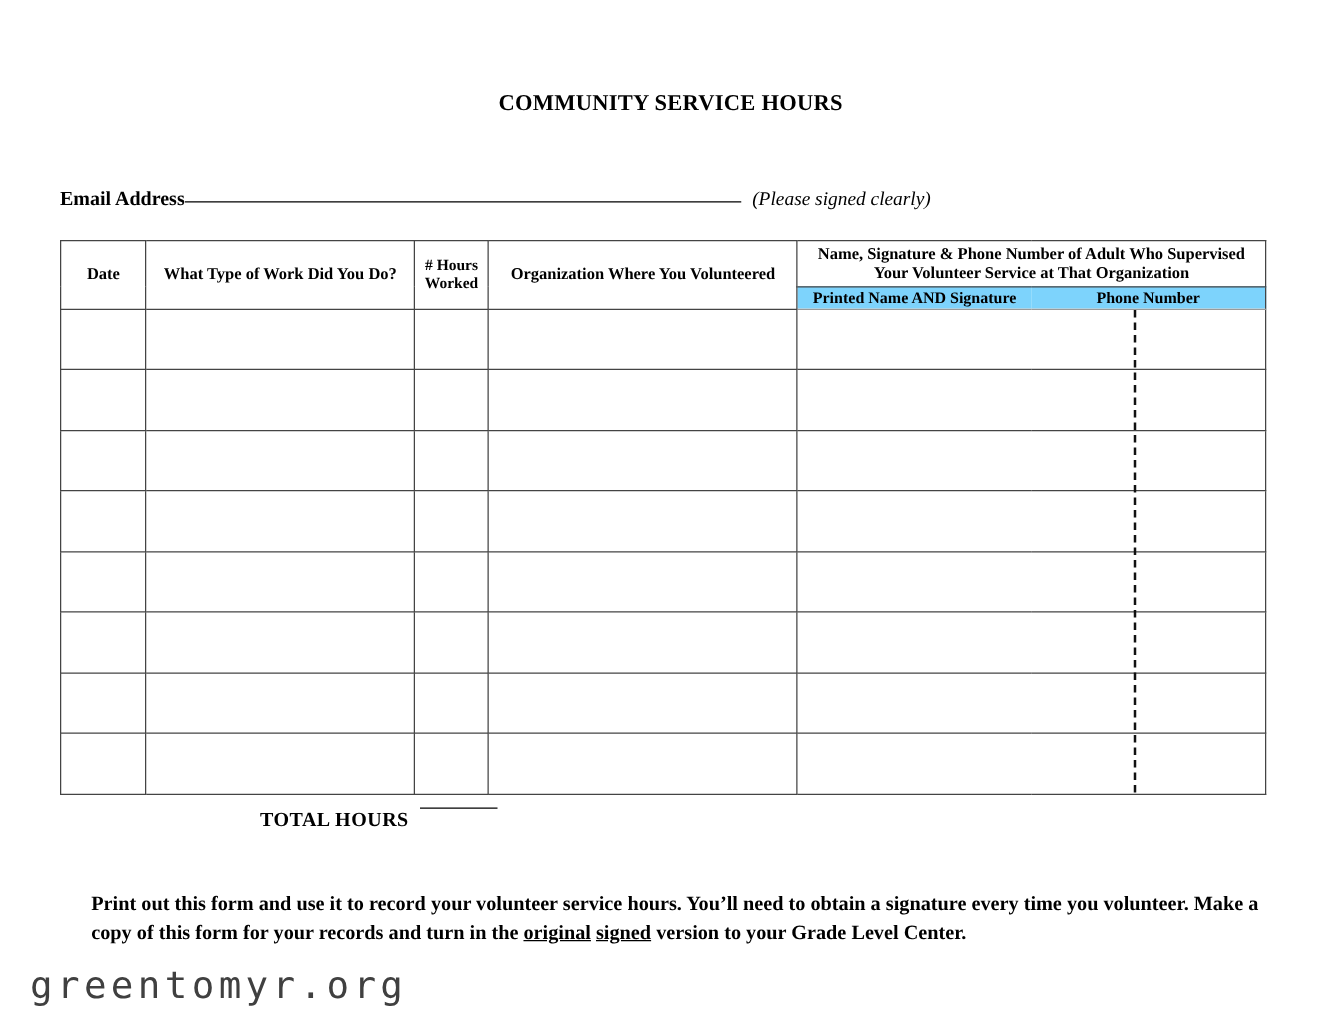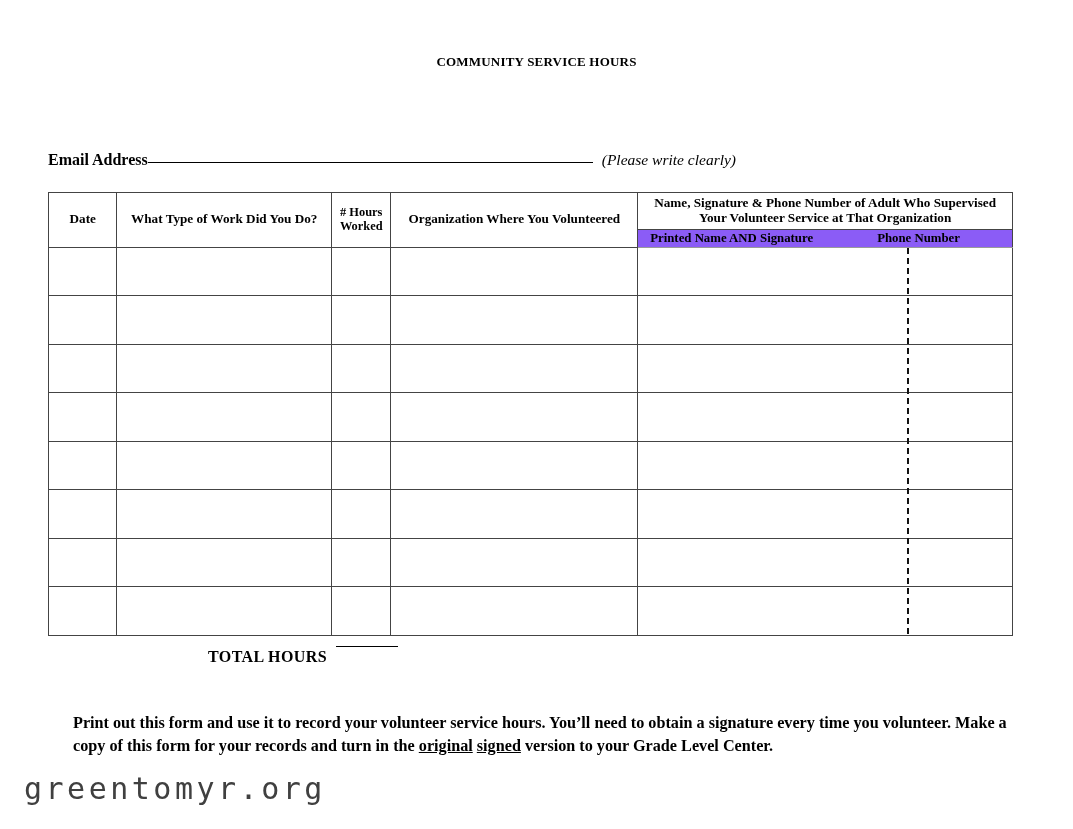--- a/index.html
+++ b/index.html
@@ -28,23 +28,23 @@
     top: 48px;
     font-size: 15.5px;
     font-weight: bold;
     letter-spacing: -0.1px;
     white-space: nowrap;
   }
   .doc-title {
     position: absolute;
     left: 0;
     right: 0;
-    top: 54px;
+    top: 72px;
     text-align: center;
-    font-size: 13px;
+    font-size: 18px;
     font-weight: bold;
     letter-spacing: 0.2px;
   }
 
   
   .id-line {
     position: absolute;
     left: 48px;
     top: 120px;
     font-size: 16px;
@@ -119,21 +119,21 @@
   th.col-hours .hrs-l2 { display: block; }
 
   
   tr.band-row td {
     background: #a8a8a8;
     height: 11px;
     border-top: 1px solid #6f6f6f;
     border-bottom: 1px solid #6f6f6f;
   }
   tr.band-row td.band-light {
-    background: #8b5cf6;
+    background: #7dd3fc;
     border-top: 1px solid #9a9a9a;
     border-bottom: 1px solid #9a9a9a;
     font-size: 12.8px;
     font-weight: bold;
     text-align: center;
     color: #000;
     height: 17px;
     padding: 0 2px;
     font-family: Liberation Serif, serif;
   }
@@ -210,21 +210,21 @@
 
 <div class="page">
 
 
   <div class="doc-title">COMMUNITY SERVICE HOURS</div>
 
 
   <div class="email-line">
     <span>Email Address</span>
     <span class="rule w-email"></span>
-    <span class="note-italic">(Please write clearly)</span>
+    <span class="note-italic">(Please signed clearly)</span>
   </div>
 
   <table class="hours-table">
     <thead>
       <tr>
         <th class="col-date" rowspan="2">Date</th>
         <th class="col-work" rowspan="2">What Type of Work Did You Do?</th>
         <th class="col-hours" rowspan="2">
           <span class="hrs-l1"># Hours</span>
           <span class="hrs-l2">Worked</span>

